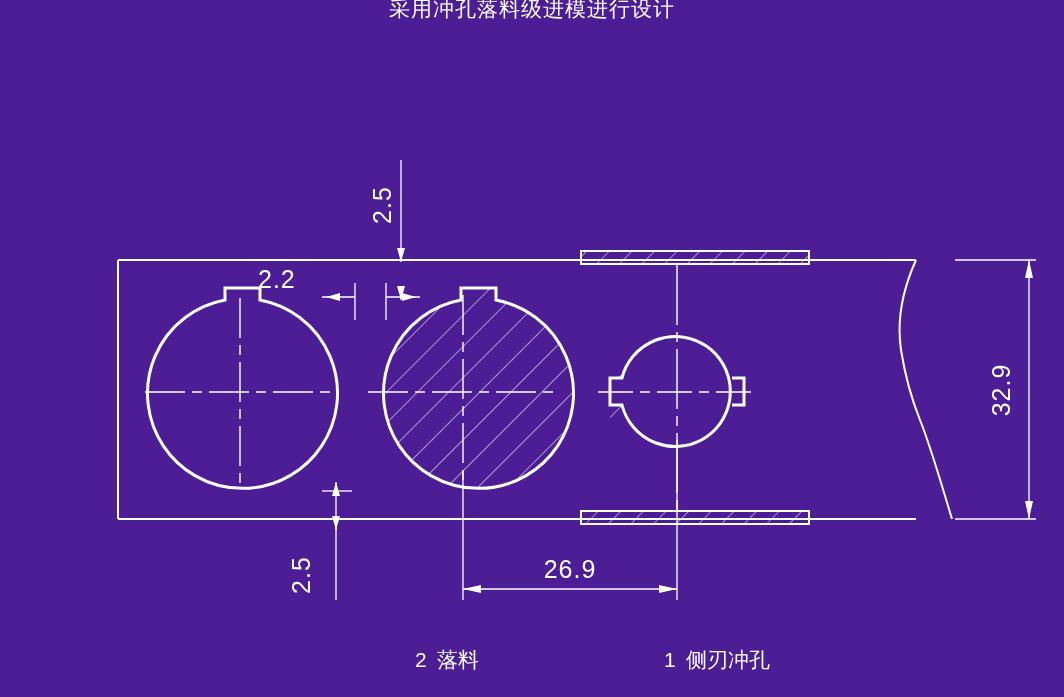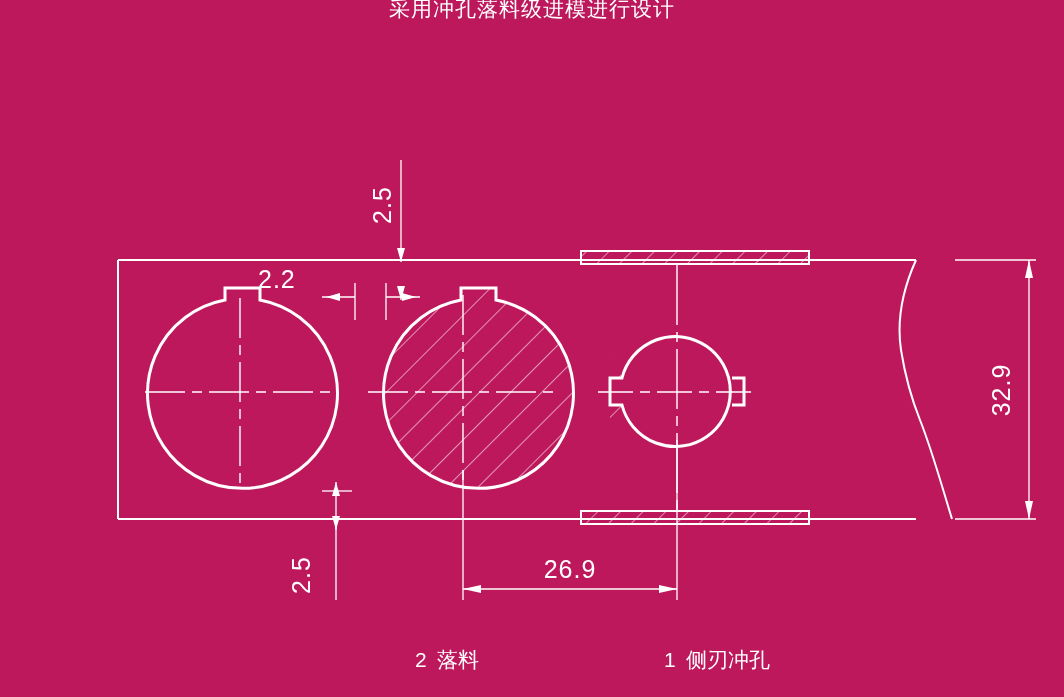--- a/index.html
+++ b/index.html
@@ -12,21 +12,21 @@
     width: 1064px;
     height: 697px;
     overflow: hidden;
     font-family: "Liberation Sans", sans-serif;
     color: #ffffff;
   }
   #canvas-root {
     position: relative;
     width: 1064px;
     height: 697px;
-    background: #be185d;
+    background: #4c1d95;
   }
   svg#drawing {
     position: absolute;
     left: 0;
     top: 0;
     width: 1064px;
     height: 697px;
     display: block;
   }
   .title-text {

